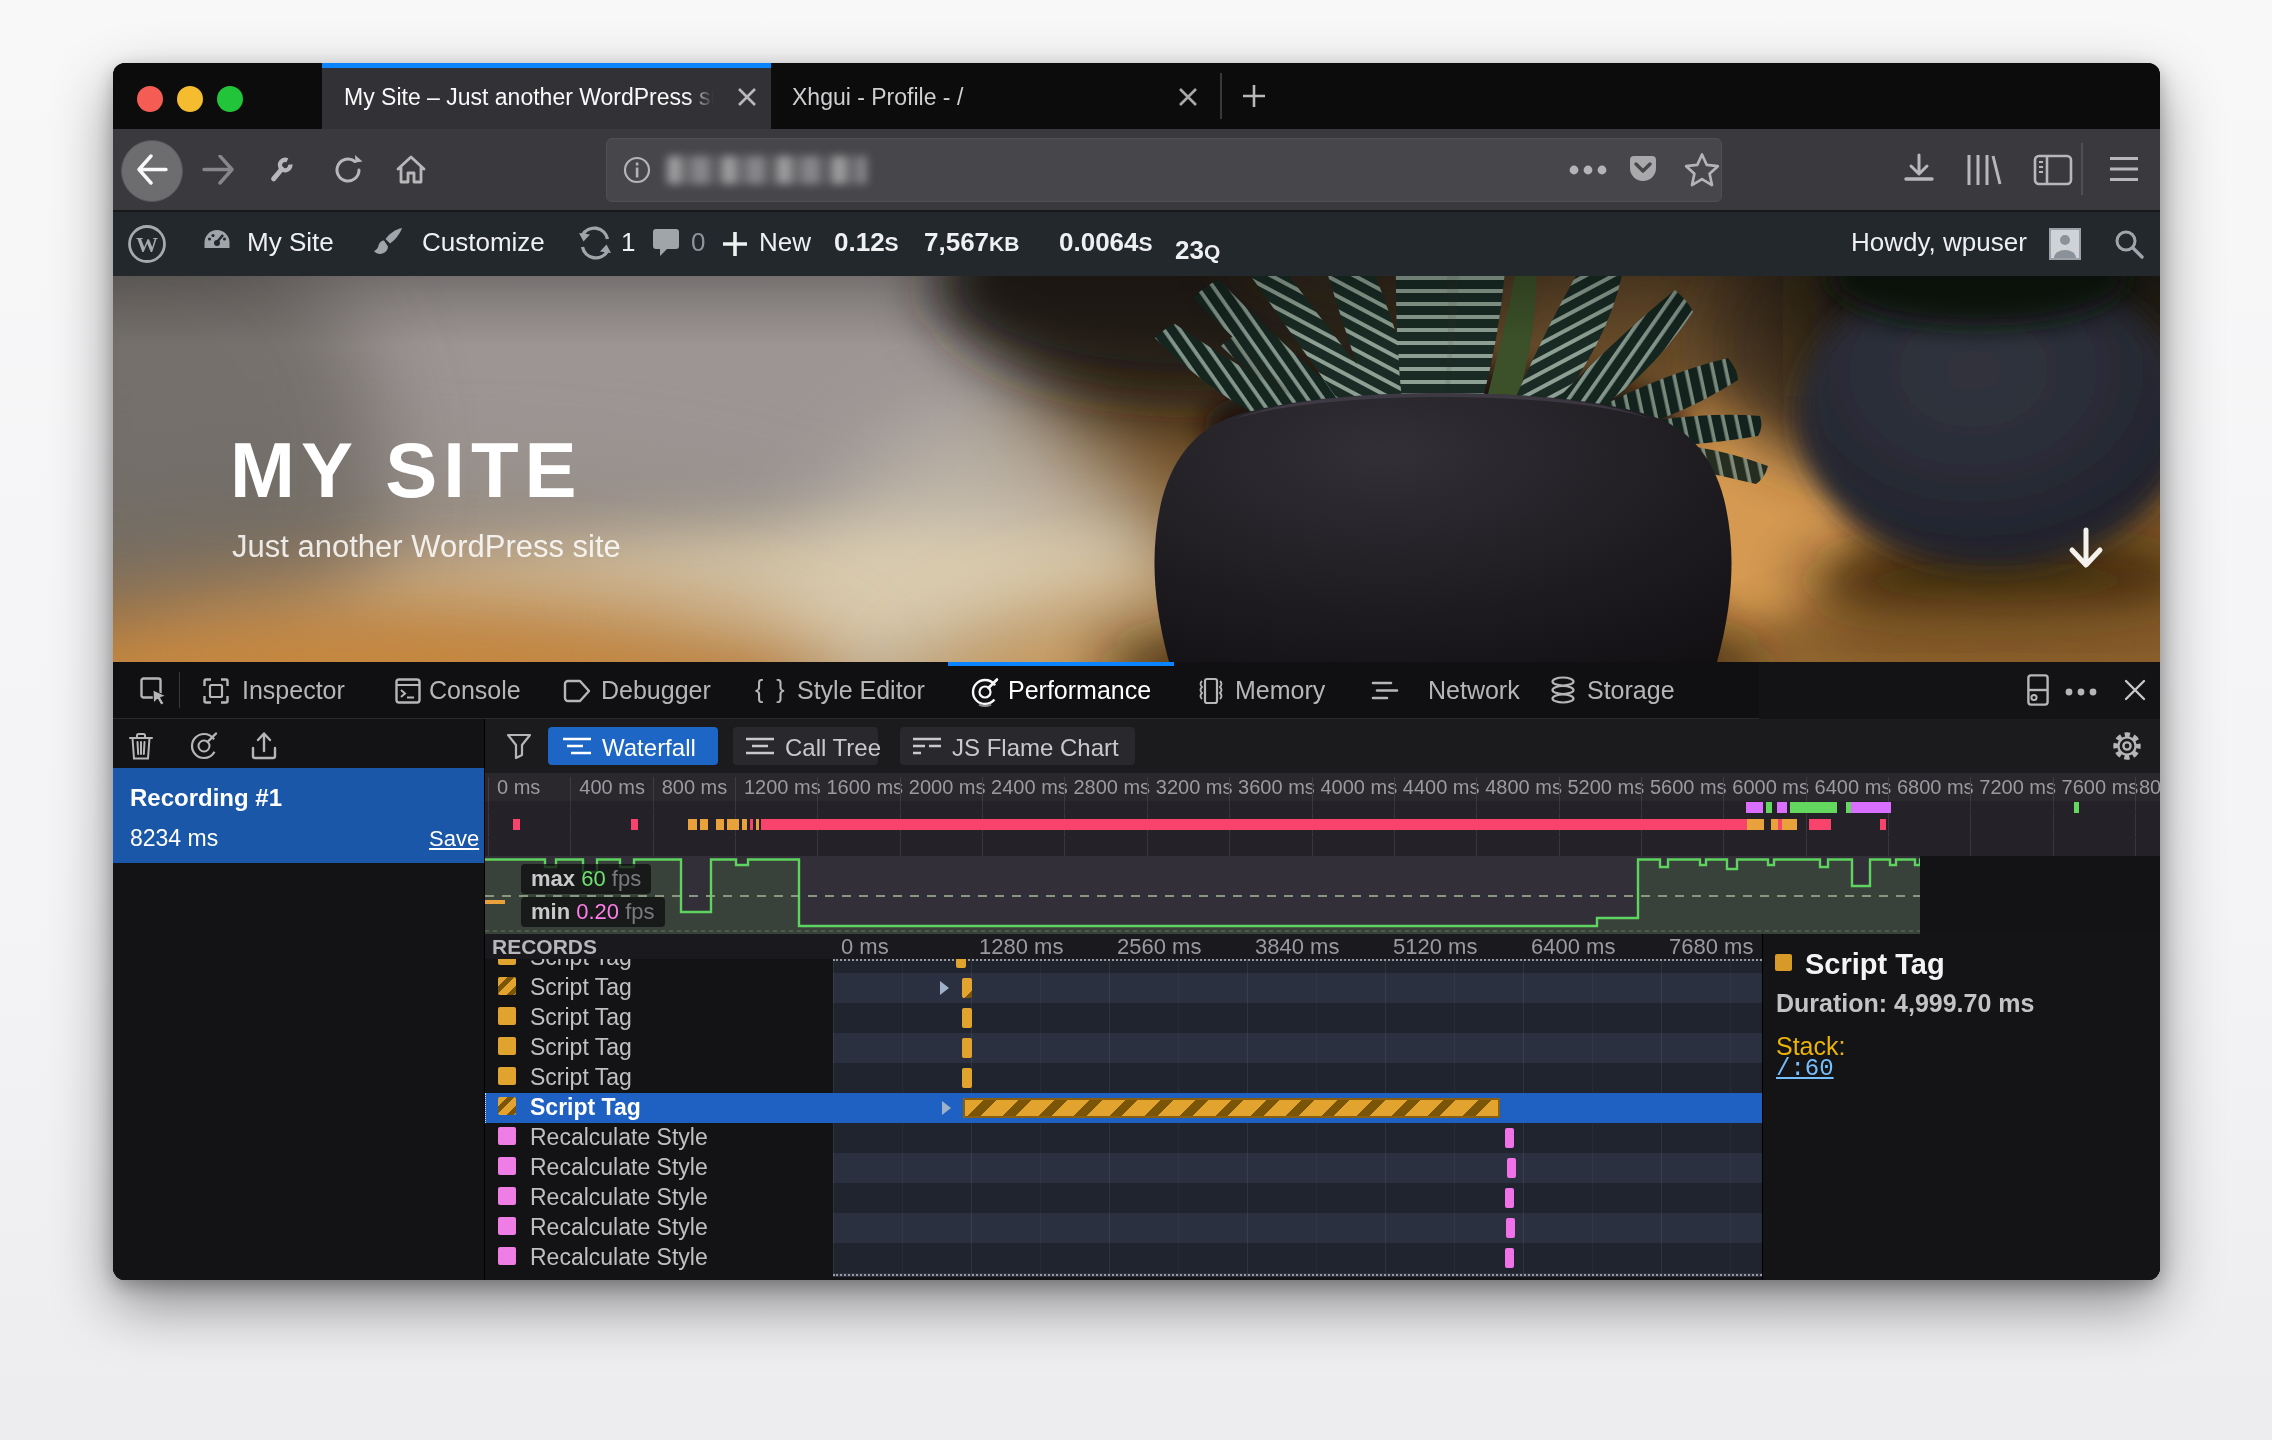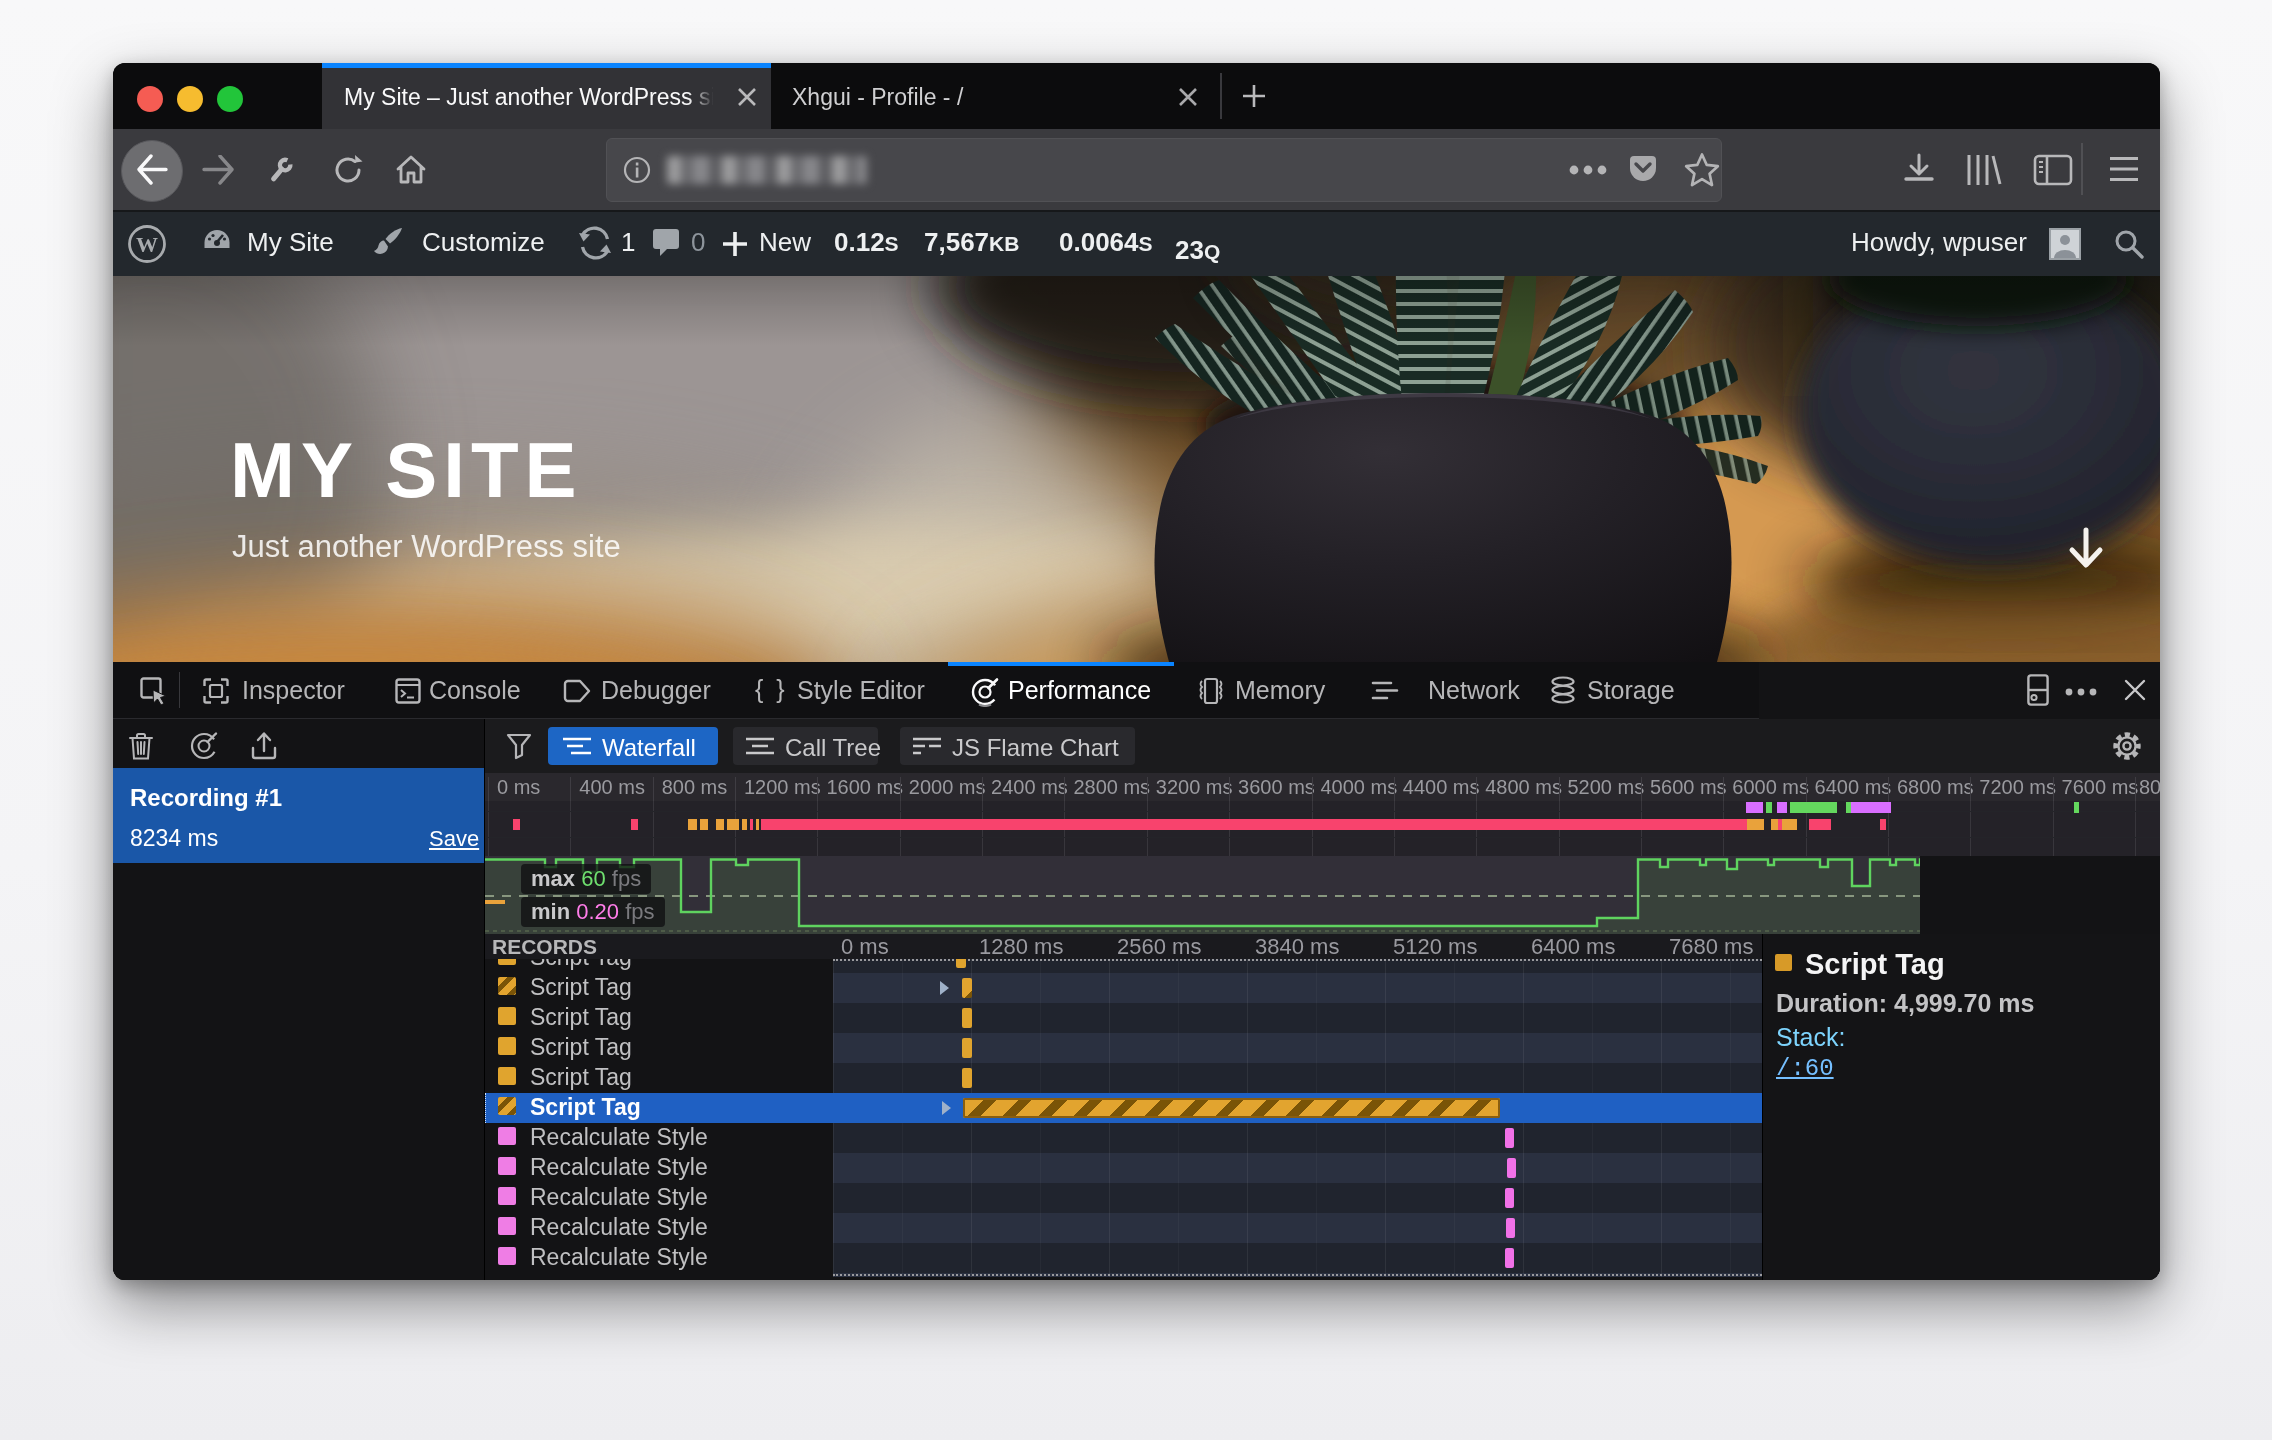--- a/index.html
+++ b/index.html
@@ -581,18 +581,18 @@
         <div class="abs" style="left:45px;top:285px;font-size:23px;color:#c0c0c2;">Recalculate Style</div>
         <div class="abs" style="left:1020px;top:289px;width:9px;height:20px;border-radius:2px;background:#f171e8;"></div>
         <div class="abs" style="left:45px;top:315px;font-size:23px;color:#c0c0c2;">Recalculate Style</div>
       </div>
 
   <div class="abs" style="left:1649px;top:272px;width:398px;height:346px;background:#141416;"></div>
   <div class="abs" style="left:1649px;top:272px;width:1px;height:346px;background:#000;"></div>
   <div class="abs" style="left:1662px;top:292px;width:17px;height:17px;background:#d79a28;border-radius:2px;"></div>
   <div class="abs" style="left:1692px;top:286px;font-size:29px;font-weight:bold;color:#f4f4f5;">Script Tag</div>
   <div class="abs" style="left:1663px;top:327px;font-size:25px;color:#c3c3c5;"><b>Duration:</b> <b>4,999.70 ms</b></div>
-  <div class="abs" style="left:1663px;top:361px;font-size:25px;color:#7dd3fc;">Stack:</div>
+  <div class="abs" style="left:1663px;top:370px;font-size:25px;color:#eab308;">Stack:</div>
   <div class="abs" style="left:1663px;top:393px;font-size:24px;font-family:'Liberation Mono',monospace;color:#75bfff;text-decoration:underline;">/:60</div>
 
 </div>
 
 </div>
 
 </body></html>

